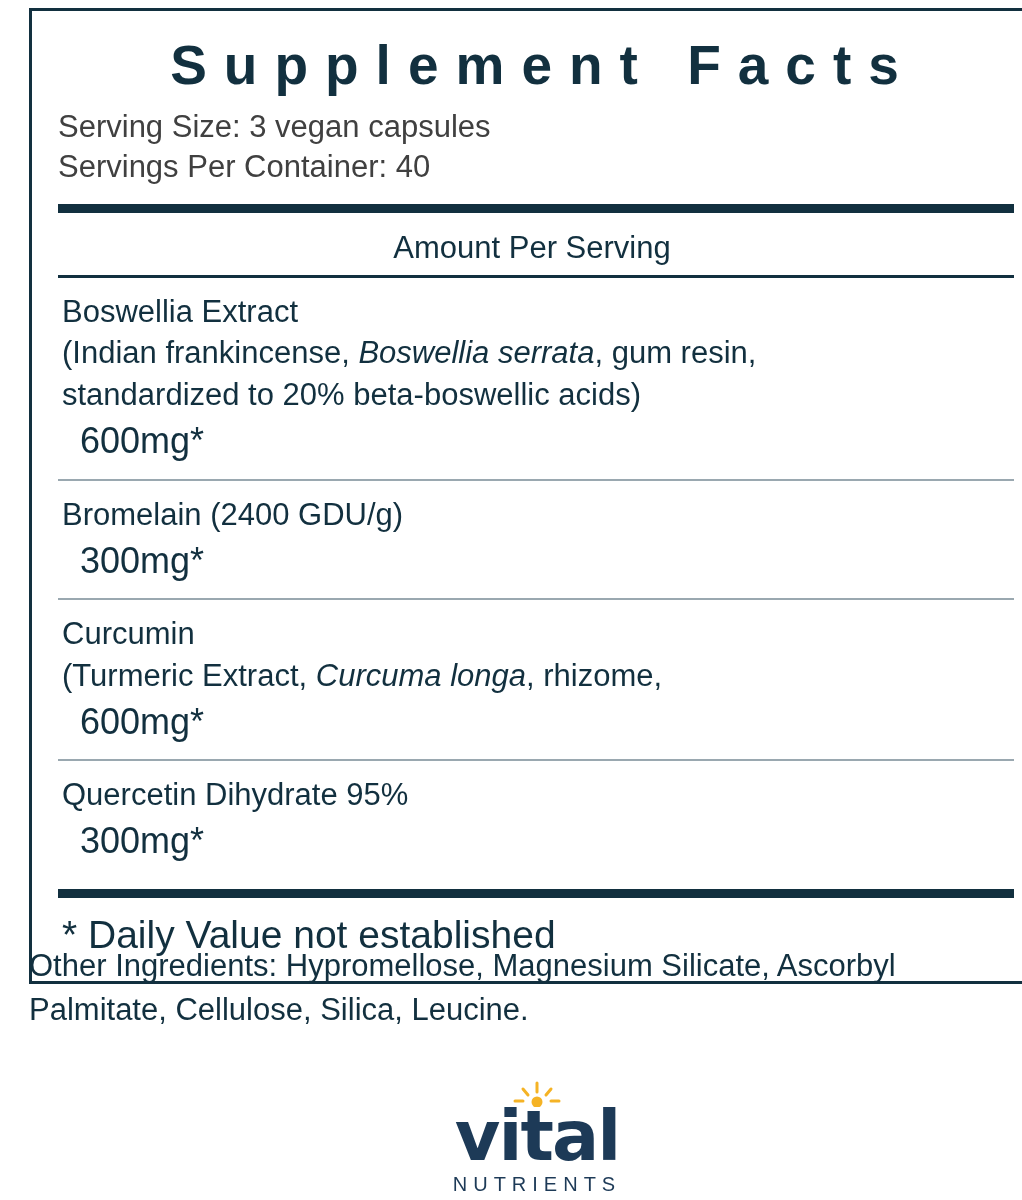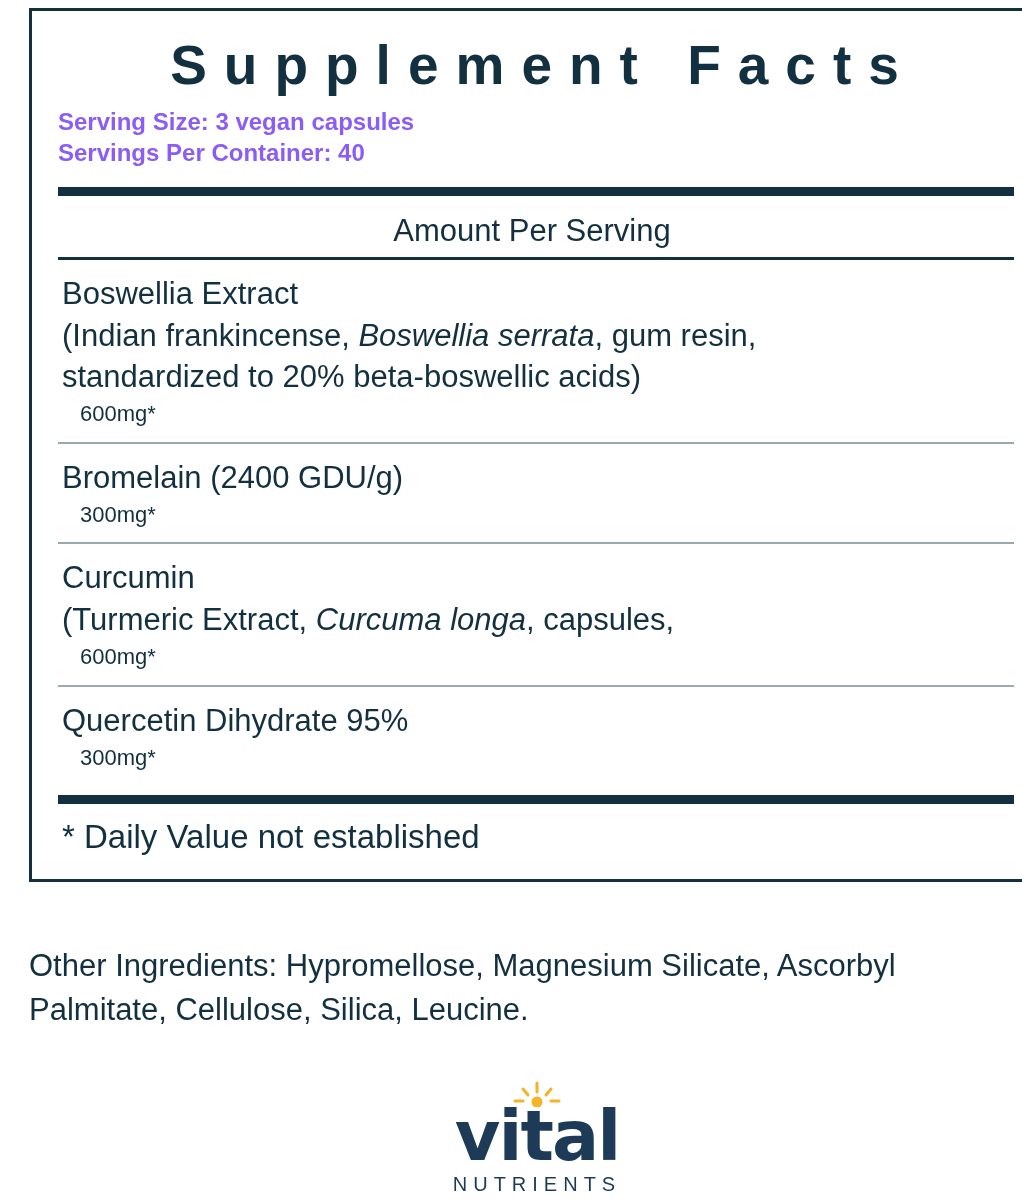--- a/index.html
+++ b/index.html
@@ -39,24 +39,24 @@
     letter-spacing: 17px;
     line-height: 1.02;
     text-align: center;
     color: #12303f;
     white-space: nowrap;
     margin: 4px 0 14px 0;
     padding-left: 14px;
   }
 
   .serving-line {
-    font-size: 24px;
-    font-weight: bold;
+    font-size: 31px;
+    font-weight: normal;
     line-height: 1.28;
-    color: #8b5cf6;
+    color: #404040;
     letter-spacing: 0px;
   }
 
   .rule-thick {
     height: 9px;
     background: #12303f;
     margin-top: 18px;
   }
   .rule-thick.bottom {
     margin-top: 10px;
@@ -90,33 +90,33 @@
   .row .name {
     font-size: 31px;
     line-height: 1.35;
     color: #12303f;
     max-width: 760px;
   }
   .row .name .sub {
     display: block;
   }
   .row .amt {
-    font-size: 22px;
+    font-size: 36px;
     line-height: 1.35;
     color: #12303f;
     white-space: nowrap;
     padding-left: 18px;
     padding-top: 1px;
   }
   em {
     font-style: italic;
   }
 
   .footnote {
-    font-size: 33px;
+    font-size: 39px;
     line-height: 1.3;
     padding: 12px 4px 2px 4px;
     color: #12303f;
   }
 
   
   .other-ingredients {
     position: absolute;
     left: 3px;
     top: 944px;
@@ -192,21 +192,21 @@
         <span>Bromelain (2400 GDU/g)</span>
       </div>
       <div class="amt">300mg*</div>
     </div>
 
     <div class="rule-thin"></div>
 
     <div class="row">
       <div class="name">
         <span>Curcumin</span>
-        <span class="sub"><span>(Turmeric Extract, </span><em>Curcuma longa</em><span>, capsules,</span></span>
+        <span class="sub"><span>(Turmeric Extract, </span><em>Curcuma longa</em><span>, rhizome,</span></span>
       </div>
       <div class="amt">600mg*</div>
     </div>
 
     <div class="rule-thin"></div>
 
     <div class="row">
       <div class="name">
         <span>Quercetin Dihydrate 95%</span>
       </div>

